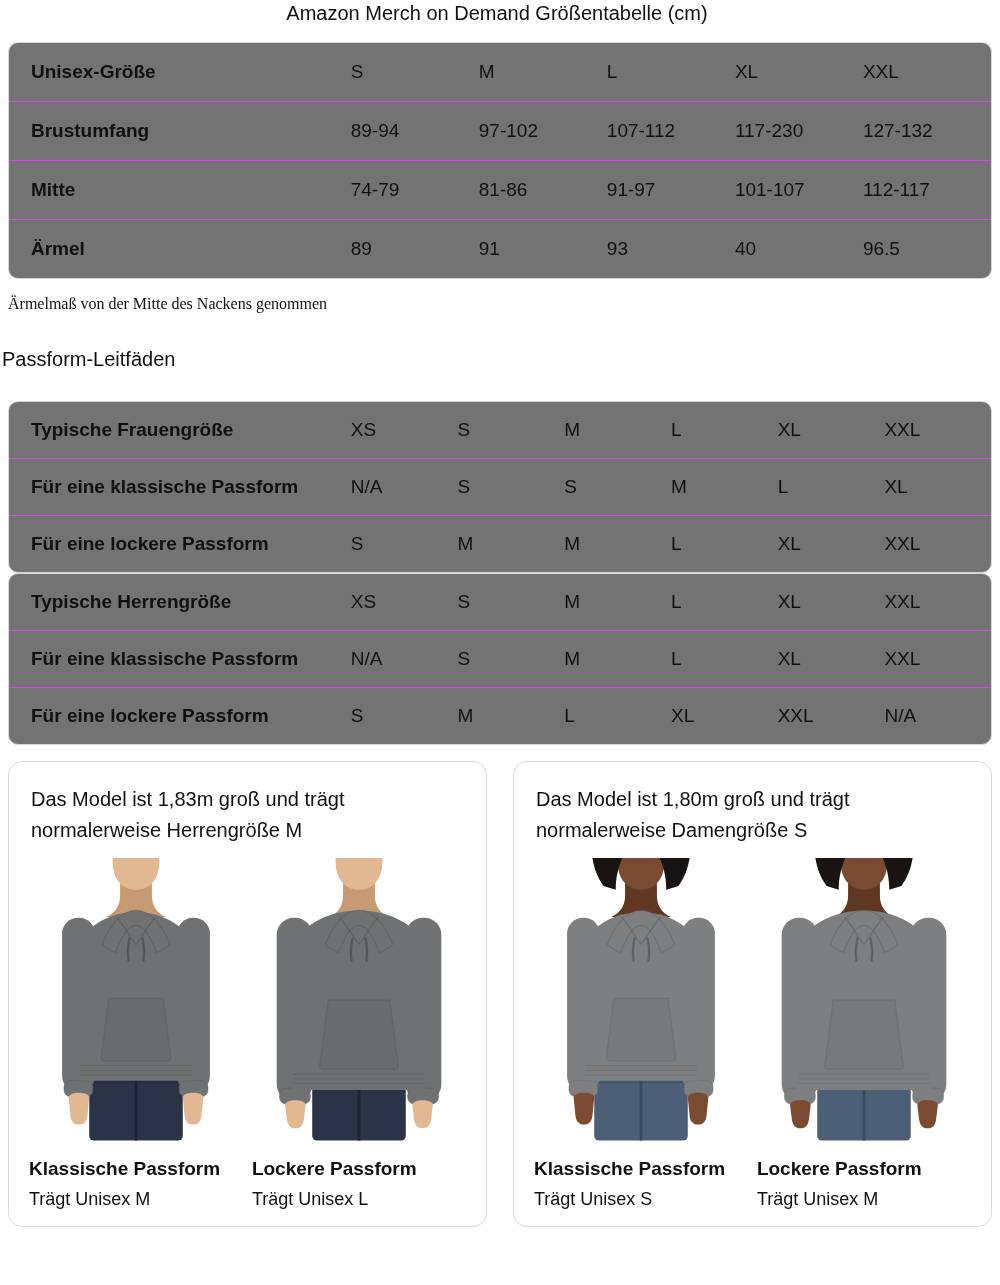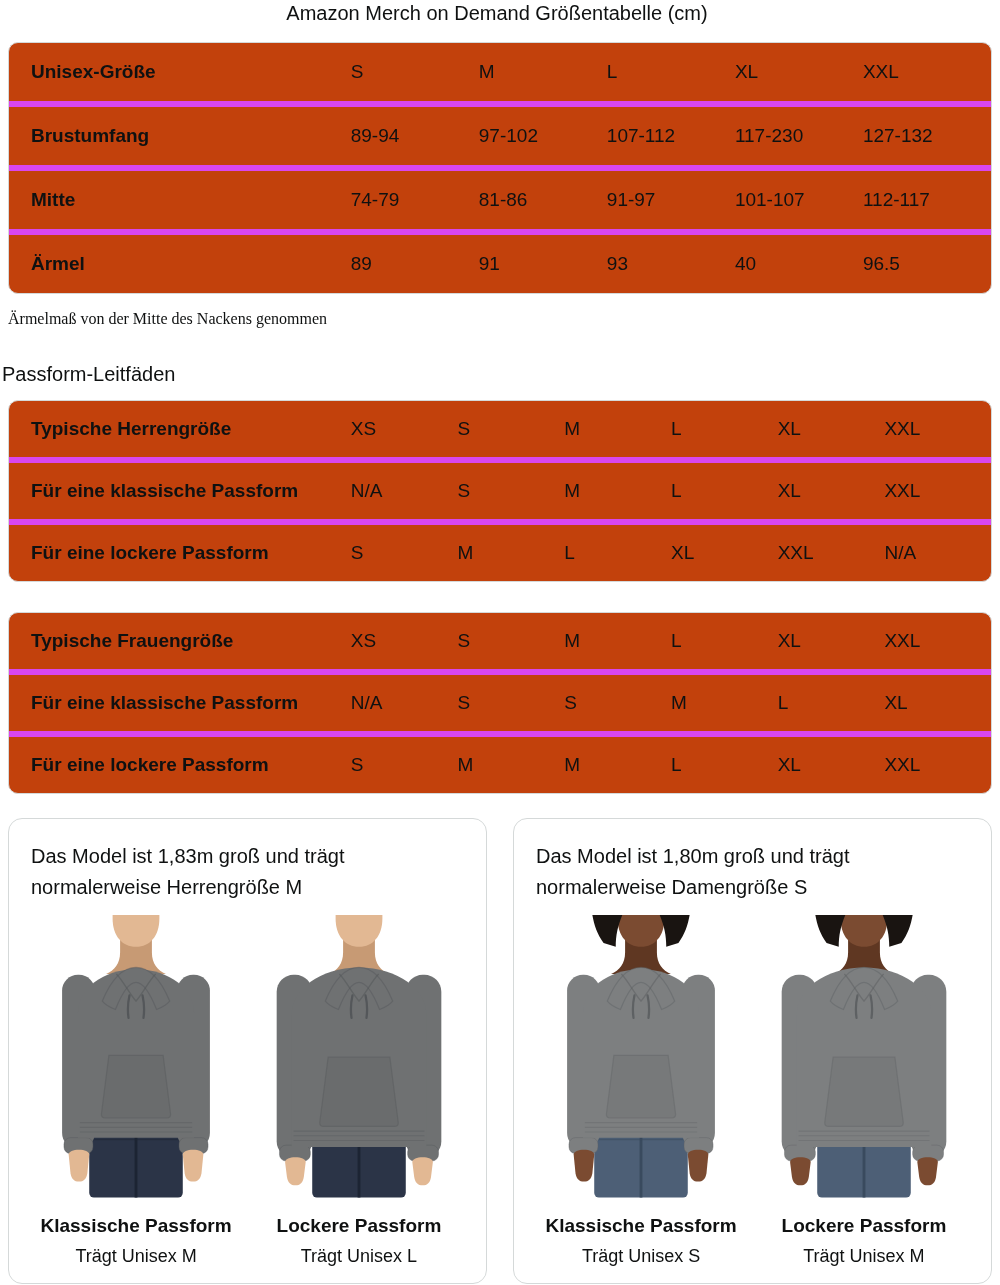--- a/index.html
+++ b/index.html
@@ -6,39 +6,39 @@
   body{
     width:1000px;
     font-family:"Liberation Sans",sans-serif;
     color:#0f1111;
     -webkit-font-smoothing:antialiased;
   }
   .page{padding:2px 8px 6px;box-sizing:border-box;}
 
   .page-title{font-size:20px;font-weight:400;margin:0 0 17px -6px;text-align:center;}
 
-  .table-card{border:1px solid #d5d9d9;border-radius:10px;overflow:hidden;background:#c2410c;}
+  .table-card{border:1px solid #d5d9d9;border-radius:10px;overflow:hidden;background:#737373;}
   table{width:100%;border-collapse:collapse;font-size:19px;color:#0f1111;}
   td{padding:18px 4px 18px 0;text-align:left;font-weight:400;vertical-align:middle;}
   td.lbl{padding-left:22px;font-weight:700;}
-  tr + tr td{border-top:6px solid #d946ef;}
+  tr + tr td{border-top:1px solid #d946ef;}
   .fit-table td{padding-top:17px;padding-bottom:17px;}
   col.c0{width:34.8%;}
   .t5 col.cv{width:13.04%;}
   .t6 col.cv{width:10.87%;}
 
   .note{font-size:16px;margin:16px 0 0;font-weight:400;font-family:Liberation Serif, serif;}
   .section-heading{font-size:20px;font-weight:400;margin:35px 0 14px -6px;}
   .gap30{margin-top:30px;}
 
-  .cards-row{display:flex;gap:26px;margin-top:24px;}
+  .cards-row{display:flex;gap:26px;margin-top:16px;}
   .model-card{flex:1;border:1px solid #d5d9d9;border-radius:14px;padding:22px 20px 16px;box-sizing:border-box;background:#fff;}
   .model-desc{font-size:20px;line-height:31px;font-weight:400;margin:0 2px 12px;}
   .models{display:flex;justify-content:space-between;}
-  figure{margin:0;width:49%;text-align:center;}
+  figure{margin:0;width:49%;text-align:left;}
   .model-svg{display:block;margin:0 auto;width:206px;height:290px;}
   .fit-label{font-weight:700;font-size:19px;margin-top:10px;}
   .size-label{font-size:18px;margin-top:9px;}
 
   
   .male{--skin:#e2b893;--skin-shadow:#c79a74;--hair:transparent;
         --hoodie:#6f7172;--hoodie-deep:#54575a;--jeans:#2b3447;--jeans-line:#1c2433;}
   .female{--skin:#7b4b31;--skin-shadow:#5f3722;--hair:#191411;
         --hoodie:#7d7f80;--hoodie-deep:#5e6163;--jeans:#4d5f76;--jeans-line:#394a5e;}
   .defs-holder{position:absolute;width:0;height:0;overflow:hidden;}
@@ -140,20 +140,63 @@
             <td>96.5</td>
           </tr>
       </tbody>
     </table>
   </div>
 
   <p class="note">Ärmelmaß von der Mitte des Nackens genommen</p>
 
   <h2 class="section-heading">Passform-Leitfäden</h2>
 
+  <div class="table-card t6 gap30">
+    <table class="fit-table">
+      <colgroup>
+          <col class="c0">
+          <col class="cv">
+          <col class="cv">
+          <col class="cv">
+          <col class="cv">
+          <col class="cv">
+          <col class="cv">
+        </colgroup>
+      <tbody>
+        <tr>
+            <td class="lbl">Typische Frauengröße</td>
+            <td>XS</td>
+            <td>S</td>
+            <td>M</td>
+            <td>L</td>
+            <td>XL</td>
+            <td>XXL</td>
+          </tr>
+        <tr>
+            <td class="lbl">Für eine klassische Passform</td>
+            <td>N/A</td>
+            <td>S</td>
+            <td>S</td>
+            <td>M</td>
+            <td>L</td>
+            <td>XL</td>
+          </tr>
+        <tr>
+            <td class="lbl">Für eine lockere Passform</td>
+            <td>S</td>
+            <td>M</td>
+            <td>M</td>
+            <td>L</td>
+            <td>XL</td>
+            <td>XXL</td>
+          </tr>
+      </tbody>
+    </table>
+  </div>
+
   <div class="table-card t6">
     <table class="fit-table">
       <colgroup>
           <col class="c0">
           <col class="cv">
           <col class="cv">
           <col class="cv">
           <col class="cv">
           <col class="cv">
           <col class="cv">
@@ -178,63 +221,20 @@
             <td>XXL</td>
           </tr>
         <tr>
             <td class="lbl">Für eine lockere Passform</td>
             <td>S</td>
             <td>M</td>
             <td>L</td>
             <td>XL</td>
             <td>XXL</td>
             <td>N/A</td>
-          </tr>
-      </tbody>
-    </table>
-  </div>
-
-  <div class="table-card t6 gap30">
-    <table class="fit-table">
-      <colgroup>
-          <col class="c0">
-          <col class="cv">
-          <col class="cv">
-          <col class="cv">
-          <col class="cv">
-          <col class="cv">
-          <col class="cv">
-        </colgroup>
-      <tbody>
-        <tr>
-            <td class="lbl">Typische Frauengröße</td>
-            <td>XS</td>
-            <td>S</td>
-            <td>M</td>
-            <td>L</td>
-            <td>XL</td>
-            <td>XXL</td>
-          </tr>
-        <tr>
-            <td class="lbl">Für eine klassische Passform</td>
-            <td>N/A</td>
-            <td>S</td>
-            <td>S</td>
-            <td>M</td>
-            <td>L</td>
-            <td>XL</td>
-          </tr>
-        <tr>
-            <td class="lbl">Für eine lockere Passform</td>
-            <td>S</td>
-            <td>M</td>
-            <td>M</td>
-            <td>L</td>
-            <td>XL</td>
-            <td>XXL</td>
           </tr>
       </tbody>
     </table>
   </div>
 
   <div class="cards-row">
 
     <div class="model-card male">
       <p class="model-desc">Das Model ist 1,83m groß und trägt normalerweise Herrengröße M</p>
       <div class="models">

